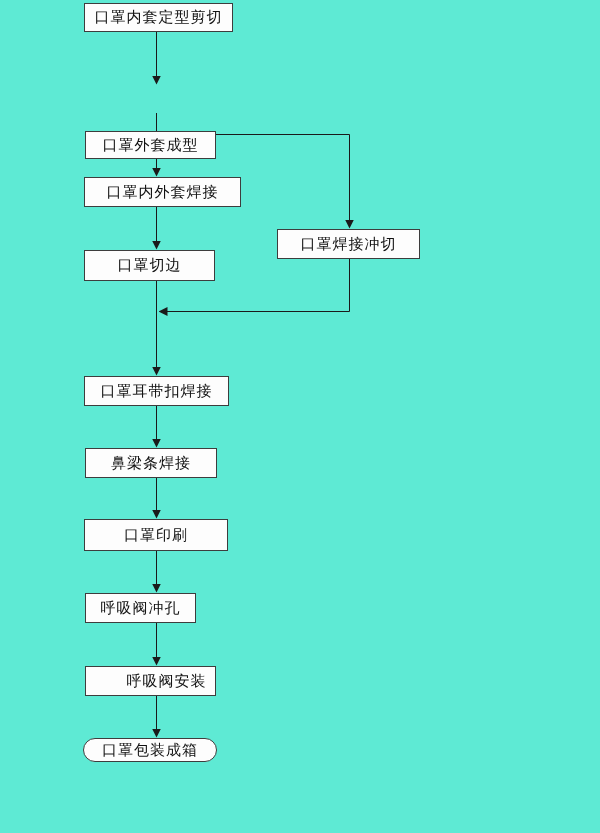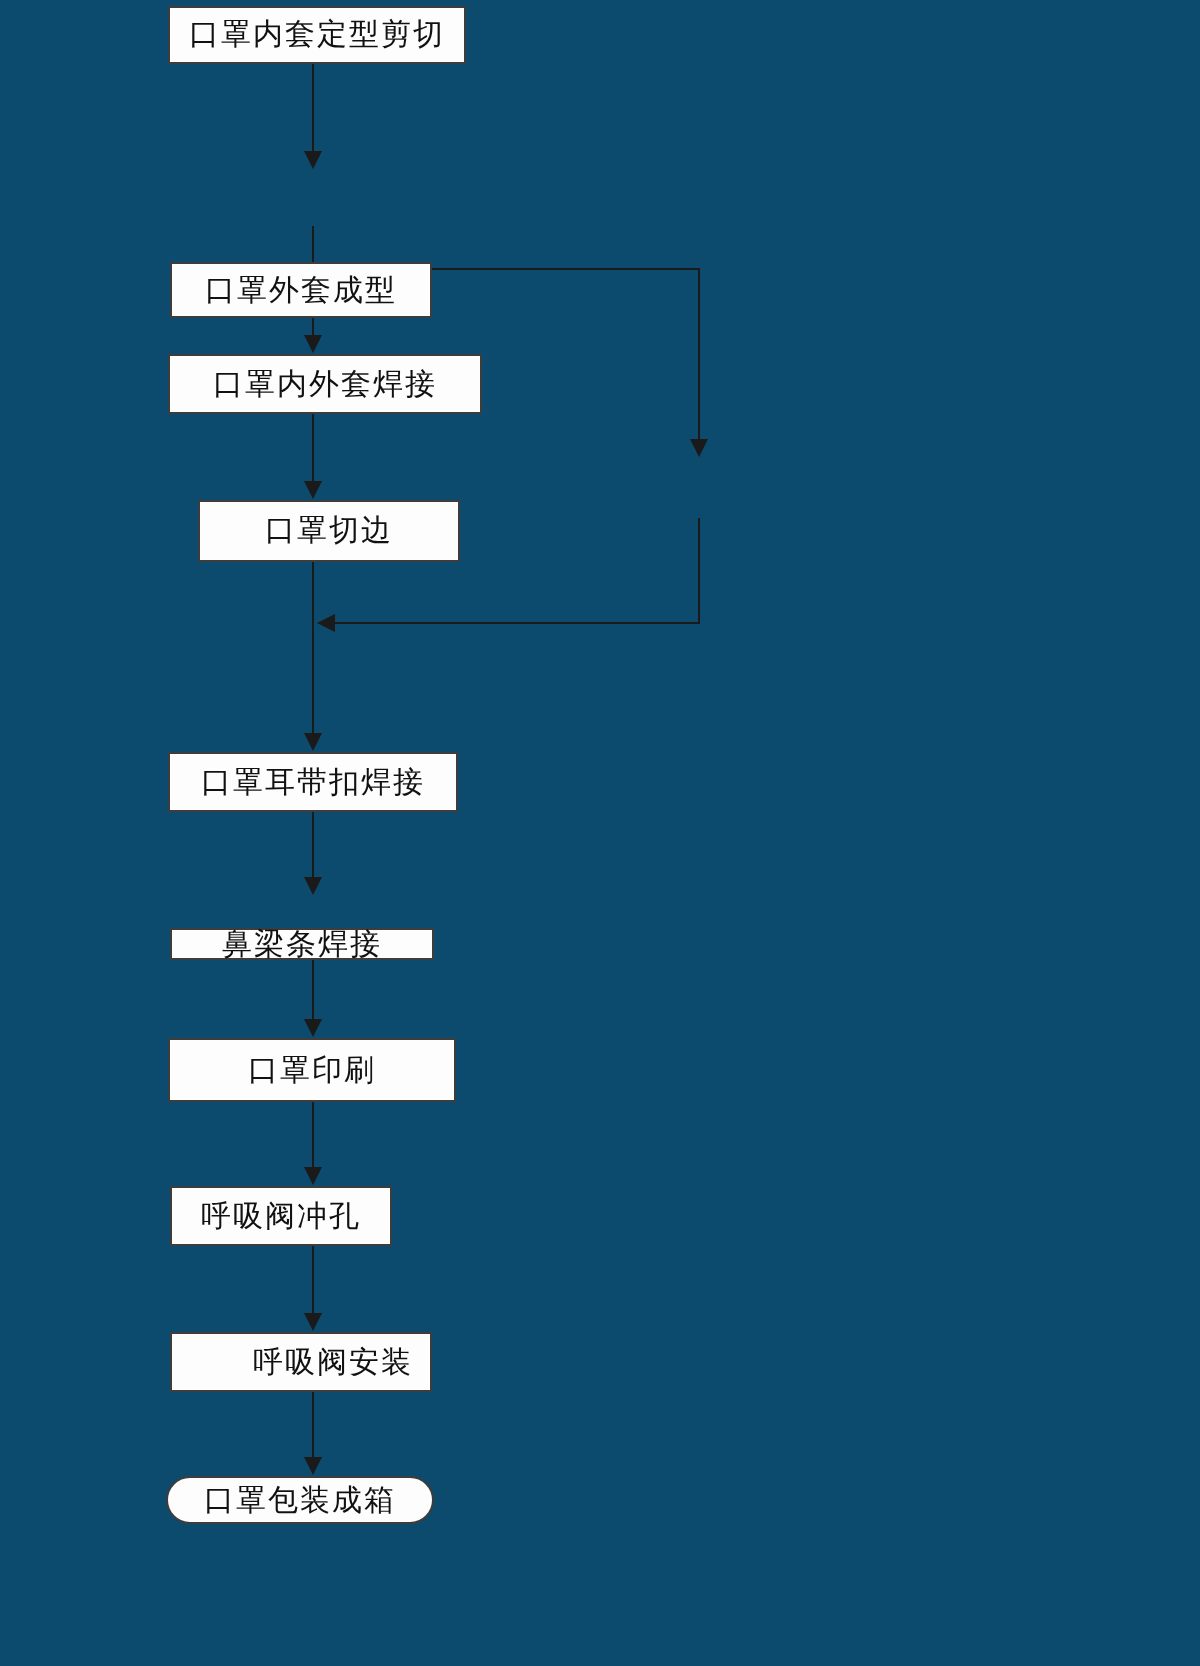--- a/index.html
+++ b/index.html
@@ -4,21 +4,21 @@
 <style>
   html, body {
     margin: 0;
     padding: 0;
     background: #ffffff;
   }
   #canvas {
     position: relative;
     width: 600px;
     height: 833px;
-    background: #0c4a6e;
+    background: #5eead4;
     font-family: "Liberation Sans", "DejaVu Sans", sans-serif;
     overflow: hidden;
   }
   #connector-layer {
     position: absolute;
     left: 0;
     top: 0;
     width: 600px;
     height: 833px;
   }
@@ -73,26 +73,27 @@
 
     <path d="M156.5,696 L156.5,736" stroke="#1a1a1a" stroke-width="1" fill="none" marker-end="url(#arrow-down)"></path>
   </svg>
 
   <div class="flow-node" style="left:84px;  top:3px;   width:149px; height:29px;">口罩内套定型剪切</div>
 
   <div class="flow-node" style="left:85px;  top:85px;  width:131px; height:28px;margin-top:46px;">口罩外套成型</div>
 
   <div class="flow-node" style="left:84px;  top:177px; width:157px; height:30px;">口罩内外套焊接</div>
 
-  <div class="flow-node" style="left:99px;  top:250px; width:131px; height:31px;">口罩切边</div>
+  <div class="flow-node" style="left:84px;  top:250px; width:131px; height:31px;">口罩切边</div>
 
+  <div class="flow-node" style="left:277px; top:229px; width:143px; height:30px;">口罩焊接冲切</div>
 
   <div class="flow-node" style="left:84px;  top:376px; width:145px; height:30px;">口罩耳带扣焊接</div>
 
-  <div class="flow-node" style="left:85px;  top:464px; width:132px; height:16px;">鼻梁条焊接</div>
+  <div class="flow-node" style="left:85px;  top:448px; width:132px; height:30px;">鼻梁条焊接</div>
 
   <div class="flow-node" style="left:84px;  top:519px; width:144px; height:32px;">口罩印刷</div>
 
   <div class="flow-node" style="left:85px;  top:593px; width:111px; height:30px;">呼吸阀冲孔</div>
 
   <div class="flow-node" style="left:85px;  top:666px; width:131px; height:30px;padding-left:32px;">呼吸阀安装</div>
 
   <div class="flow-node stadium" style="left:83px; top:738px; width:134px; height:24px;">口罩包装成箱</div>
 
 </div>

